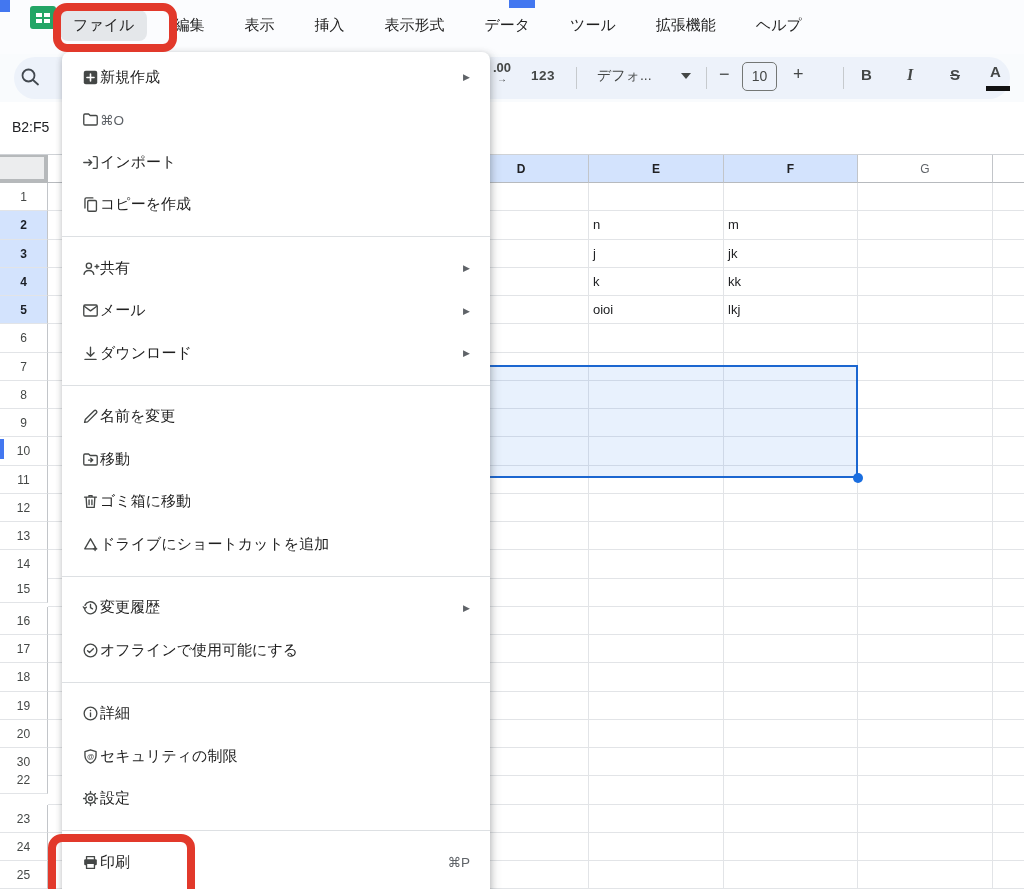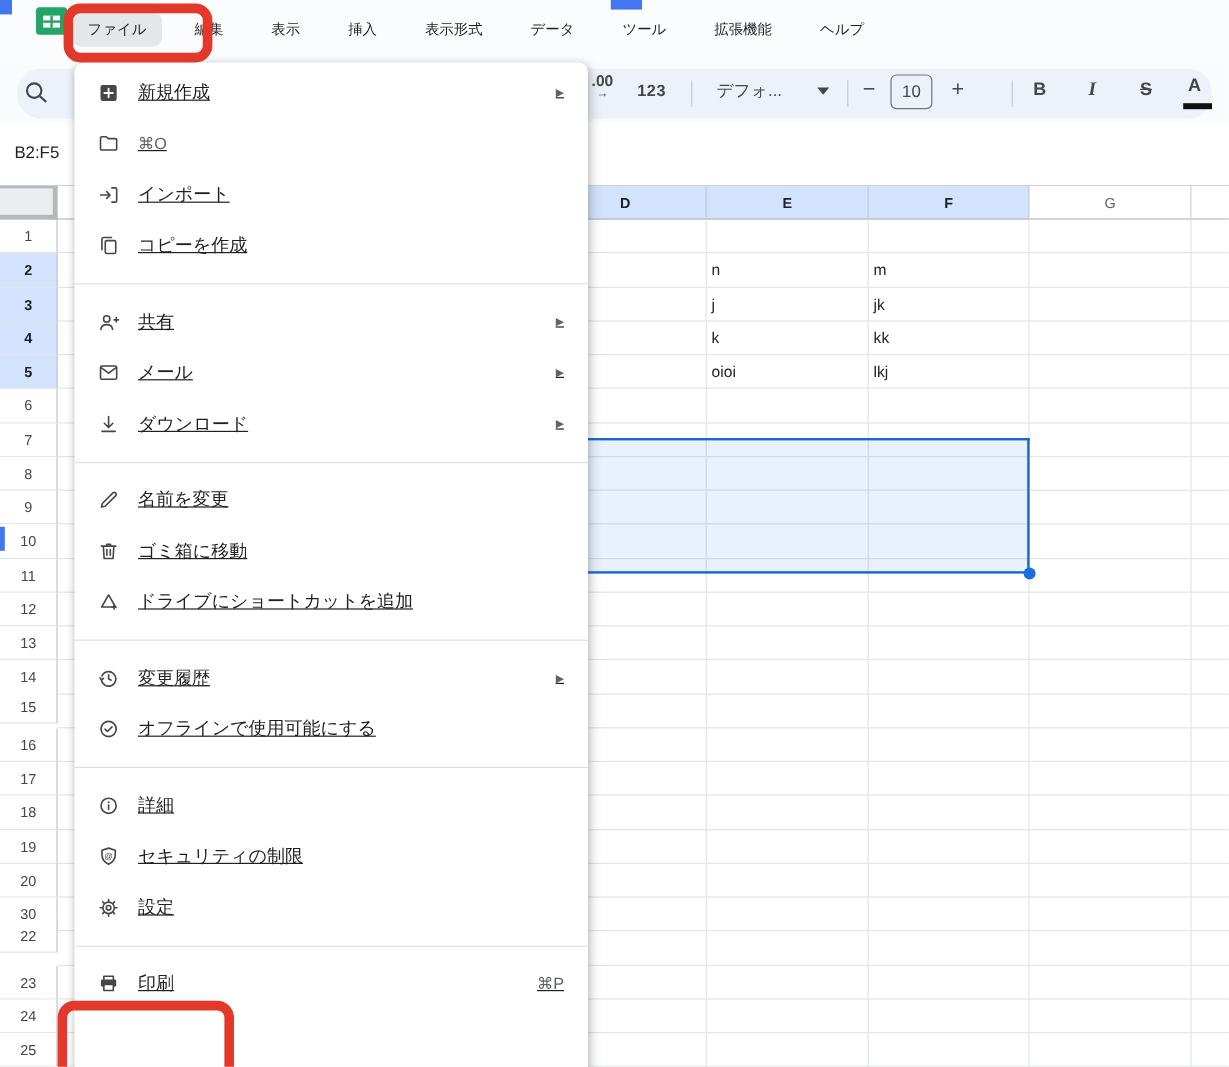--- a/index.html
+++ b/index.html
@@ -8,21 +8,21 @@
          font-family:"Liberation Sans","DejaVu Sans",sans-serif; color:#202124; }
 
   
   #menubar { position:absolute; left:0; top:0; width:1024px; height:54px; background:#fbfcfe; z-index:3; }
   #logo { position:absolute; left:30px; top:6px; width:26px; height:23px; background:#23a566; border-radius:3px; }
   #logo .grid { position:absolute; left:6px; top:7px; width:14px; height:10px; background:#fff; }
   #logo .grid i { position:absolute; background:#23a566; }
   #logo .grid .h { left:0; top:4px; width:14px; height:2px; }
   #logo .grid .v { left:6px; top:0; width:2px; height:10px; }
   #menubar-items { position:absolute; left:60px; top:10px; display:flex; align-items:center; gap:14px; }
-  .menu-btn { font-size:12px; color:#1f1f1f; padding:6px 13px; border-radius:8px; cursor:pointer; white-space:nowrap; }
+  .menu-btn { font-size:15px; color:#1f1f1f; padding:6px 13px; border-radius:8px; cursor:pointer; white-space:nowrap; }
   .menu-btn.active { background:#e4e7ea; }
 
   
   #toolbar-row { position:absolute; left:0; top:54px; width:1024px; height:48px; background:#f9fbfd; z-index:2; }
   #toolbar-pill { position:absolute; left:14px; top:3px; width:996px; height:42px; background:#edf2fa; border-radius:21px; }
   .tb { position:absolute; color:#444746; cursor:pointer; }
   .tb-divider { position:absolute; top:13px; width:1px; height:22px; background:#c6cacd; }
   #tb-search { left:18px; top:11px; }
   #tb-dec { left:486px; top:7px; width:32px; text-align:center; font-size:13px; font-weight:700; line-height:13px; }
   #tb-dec .arr { display:block; font-size:10px; line-height:9px; font-weight:400; }
@@ -57,21 +57,21 @@
   #sel-rect { position:absolute; left:399px; top:210px; width:459px; height:113px; background:rgba(26,115,232,.10);
               border-top:2px solid #1b66d0; border-right:2px solid #1b66d0; border-bottom:2px solid #1b66d0; }
   #fill-handle { position:absolute; left:853px; top:318px; width:10px; height:10px; border-radius:50%; background:#1a6ee0; cursor:crosshair; }
 
   
   #file-menu { position:absolute; left:62px; top:52px; width:428px; height:860px; background:#fff; z-index:5;
                border-radius:8px 8px 0 0; box-shadow:0 2px 6px rgba(60,64,67,.28), 3px 3px 10px rgba(60,64,67,.18); }
   .menu-section { padding:10px 0; }
   .menu-section:first-child { padding-top:4px; }
   .menu-sep { height:1px; background:#dde0e3; }
-  .menu-item { height:42.5px; display:flex; align-items:center; padding:0 14px 0 18px; gap:15px; cursor:pointer;text-decoration:underline; }
+  .menu-item { height:42.5px; display:flex; align-items:center; padding:0 14px 0 18px; cursor:pointer; }
   .mi-icon { width:20px; height:20px; flex:0 0 20px; display:flex; align-items:center; justify-content:center; }
   .mi-icon svg { width:19px; height:19px; }
   .mi-label { flex:1; font-size:15px; color:#1f1f1f; white-space:nowrap; }
   .mi-shortcut { font-size:13.5px; color:#5f6368; padding-right:6px; }
   .mi-arrow { font-size:9px; color:#5f6368; padding-right:6px; }
 
   
   .anno { position:absolute; border:8px solid #e2392b; border-radius:14px; z-index:10; pointer-events:none; }
   #anno-file { left:53px; top:3px; width:124px; height:49px; }
   #anno-print { left:48px; top:834px; width:147px; height:70px; }
@@ -403,20 +403,29 @@
         <span class="mi-icon">
           <svg viewBox="0 0 24 24" fill="none" stroke="#444746" stroke-width="1.7" stroke-linecap="round" stroke-linejoin="round">
             <path d="M4.5 19.5l.9-3.6L16.6 4.7c.7-.7 1.9-.7 2.6 0l.3.3c.7.7.7 1.9 0 2.6L8.3 18.8z"></path>
           </svg>
         </span>
         <span class="mi-label">名前を変更</span>
       </div>
       <div class="menu-item">
         <span class="mi-icon">
           <svg viewBox="0 0 24 24" fill="none" stroke="#444746" stroke-width="1.7" stroke-linecap="round" stroke-linejoin="round">
+            <path d="M3.5 6.5c0-.8.7-1.5 1.5-1.5h4.6l2 2h7.4c.8 0 1.5.7 1.5 1.5v9c0 .8-.7 1.5-1.5 1.5H5c-.8 0-1.5-.7-1.5-1.5z"></path>
+            <path d="M9.5 12.7h5M12.3 10.4l2.6 2.3-2.6 2.3"></path>
+          </svg>
+        </span>
+        <span class="mi-label">移動</span>
+      </div>
+      <div class="menu-item">
+        <span class="mi-icon">
+          <svg viewBox="0 0 24 24" fill="none" stroke="#444746" stroke-width="1.7" stroke-linecap="round" stroke-linejoin="round">
             <path d="M4.5 6.5h15M10 6V4.5h4V6M6.5 6.5l.8 13h9.4l.8-13M10.2 10v6M13.8 10v6"></path>
           </svg>
         </span>
         <span class="mi-label">ゴミ箱に移動</span>
       </div>
       <div class="menu-item">
         <span class="mi-icon">
           <svg viewBox="0 0 24 24" fill="none" stroke="#444746" stroke-width="1.7" stroke-linecap="round" stroke-linejoin="round">
             <path d="M12 4.8l7.3 12.7H4.7z"></path>
             <path d="M15.6 17.5h4.4M17.8 15.3v4.4"></path>

